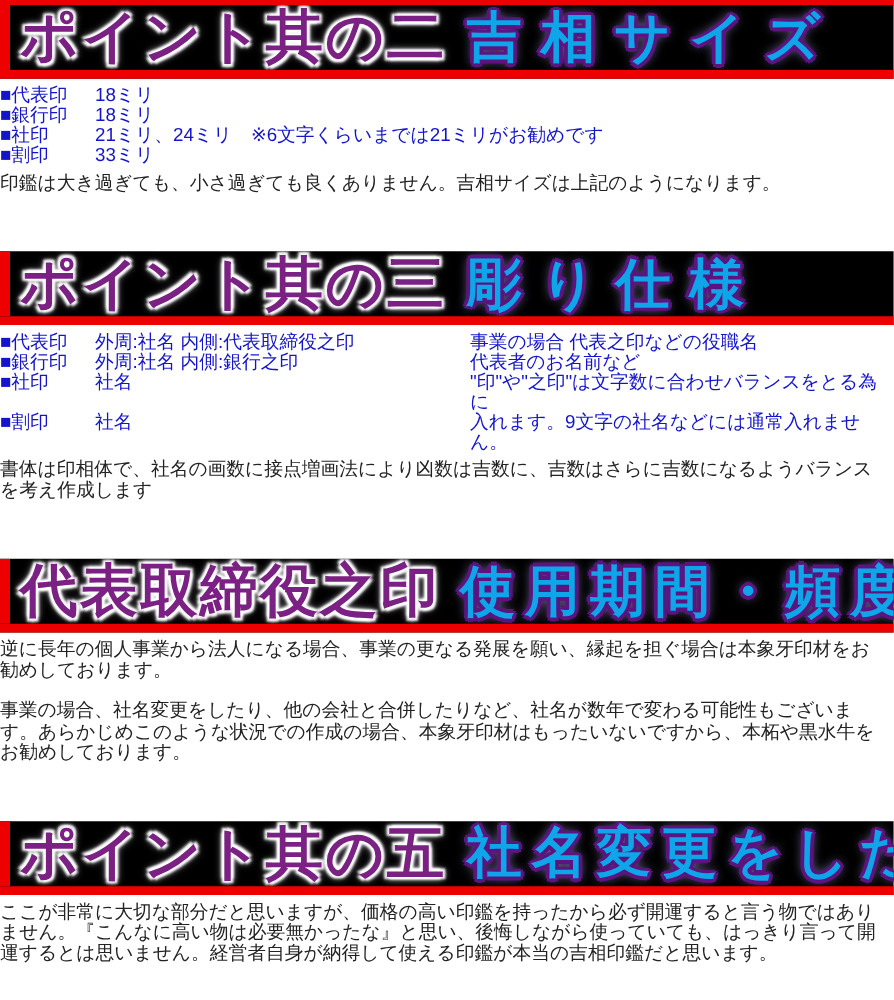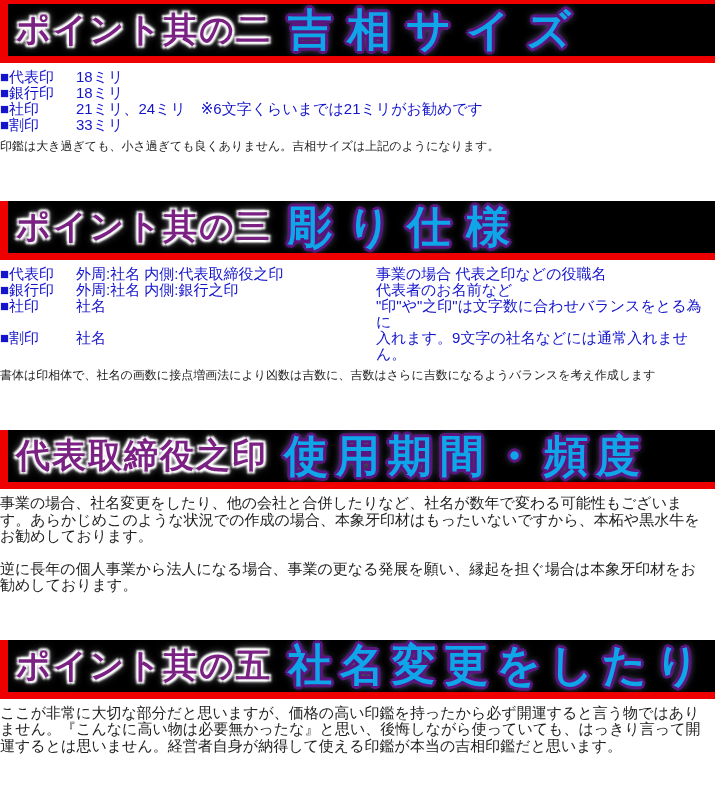--- a/index.html
+++ b/index.html
@@ -25,21 +25,21 @@
     background:#ee0000;
   }
   .banner-inner{
     height:100%;
     display:flex;
     align-items:center;
     padding-left:16px;
     white-space:nowrap;
   }
   .point-label{
-    font-size:34px;
+    font-size:46px;
     font-weight:bold;
     letter-spacing:2px;
     color:#7b2184;
     text-shadow:
       2px 2px 2px #ffffff,-2px -2px 2px #ffffff,
       2px -2px 2px #ffffff,-2px 2px 2px #ffffff,
       0 0 5px #ffffff,0 0 8px #e9e9ff;
   }
   .banner-title{
     margin-left:16px;
@@ -65,21 +65,21 @@
     font-size:15px;
     line-height:16px;
     white-space:nowrap;
   }
   .spec-row .row-label{width:76px;flex:none;}
   .spec-row .row-spec{width:300px;flex:none;}
   .spec-row .row-note,.spec-row .row-value{flex:1;white-space:normal;}
 
   .section-note{
     margin-top:5px;
-    font-size:12px;
+    font-size:15px;
     line-height:17px;
     color:#222222;
   }
   .paragraph{
     margin:0 0 16px 0;
     font-size:15px;
     line-height:16.5px;
     color:#222222;
   }
   .paragraph:last-child{margin-bottom:0;}
@@ -150,22 +150,22 @@
   </div>
 
   <div class="section">
     <div class="banner">
       <div class="banner-inner">
         <span class="point-label">代表取締役之印</span>
         <span class="banner-title ls-mid">使用期間・頻度</span>
       </div>
     </div>
     <div class="content">
+      <p class="paragraph">逆に長年の個人事業から法人になる場合、事業の更なる発展を願い、縁起を担ぐ場合は本象牙印材をお勧めしております。</p>
       <p class="paragraph">事業の場合、社名変更をしたり、他の会社と合併したりなど、社名が数年で変わる可能性もございます。あらかじめこのような状況での作成の場合、本象牙印材はもったいないですから、本柘や黒水牛をお勧めしております。</p>
-      <p class="paragraph">逆に長年の個人事業から法人になる場合、事業の更なる発展を願い、縁起を担ぐ場合は本象牙印材をお勧めしております。</p>
     </div>
   </div>
 
   <div class="section">
     <div class="banner">
       <div class="banner-inner">
         <span class="point-label">ポイント其の五</span>
         <span class="banner-title ls-mid">社名変更をしたり</span>
       </div>
     </div>

